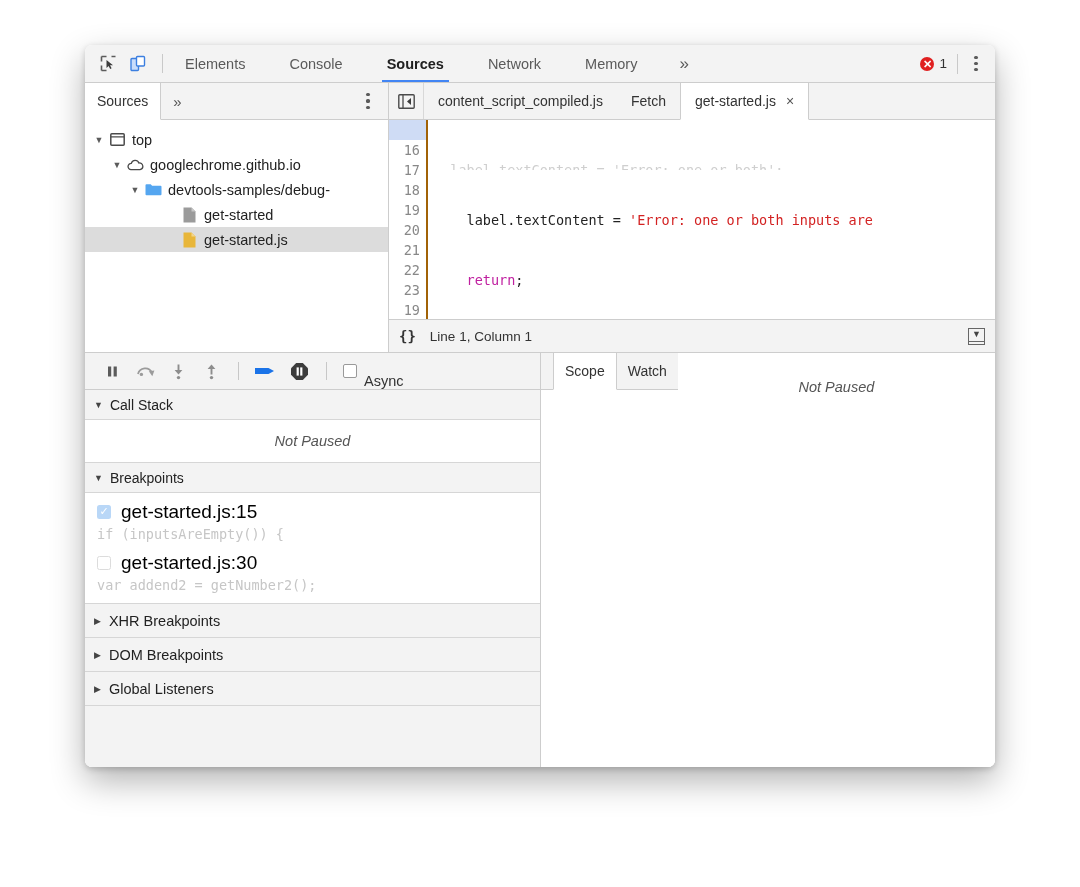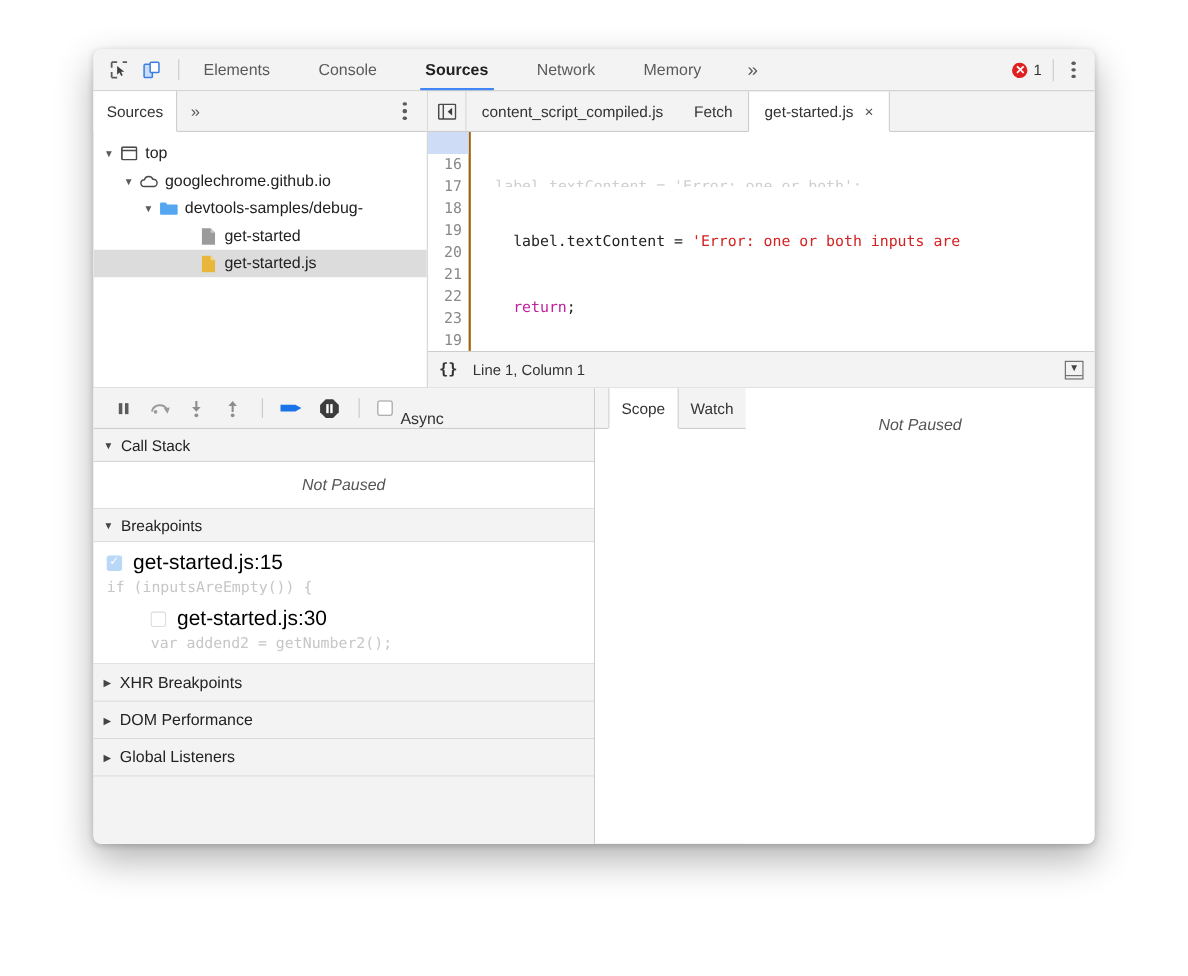--- a/index.html
+++ b/index.html
@@ -590,36 +590,36 @@
         </div>
 
         <div class="bp-list">
           <div class="bp-item">
             <div class="bp-top">
               <span class="bp-cb checked"></span>
               <span class="bp-name">get-started.js:15</span>
             </div>
             <div class="bp-code">if (inputsAreEmpty()) {</div>
           </div>
-          <div class="bp-item" style="padding-bottom:0;padding-left:40px;">
+          <div class="bp-item" style="padding-bottom:0;">
             <div class="bp-top">
               <span class="bp-cb unchecked"></span>
               <span class="bp-name">get-started.js:30</span>
             </div>
             <div class="bp-code">var addend2 = getNumber2();</div>
           </div>
         </div>
 
         <div class="collapsed-sect">
           <span class="tri">▶</span>
           <span>XHR Breakpoints</span>
         </div>
         <div class="collapsed-sect">
           <span class="tri">▶</span>
-          <span>DOM Performance</span>
+          <span>DOM Breakpoints</span>
         </div>
         <div class="collapsed-sect">
           <span class="tri">▶</span>
           <span>Global Listeners</span>
         </div>
         <div class="dbg-filler"></div>
       </div>
 
       <div class="scope-pane">
         <div class="scope-tabs">

